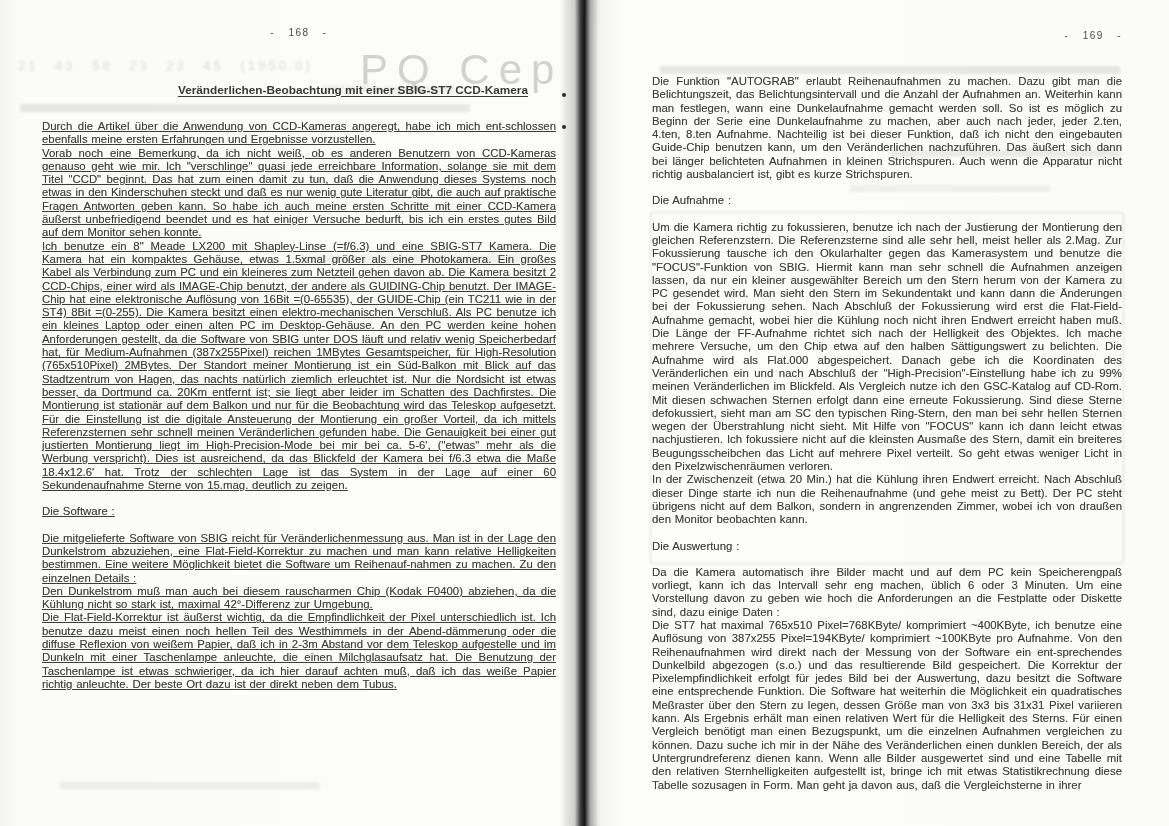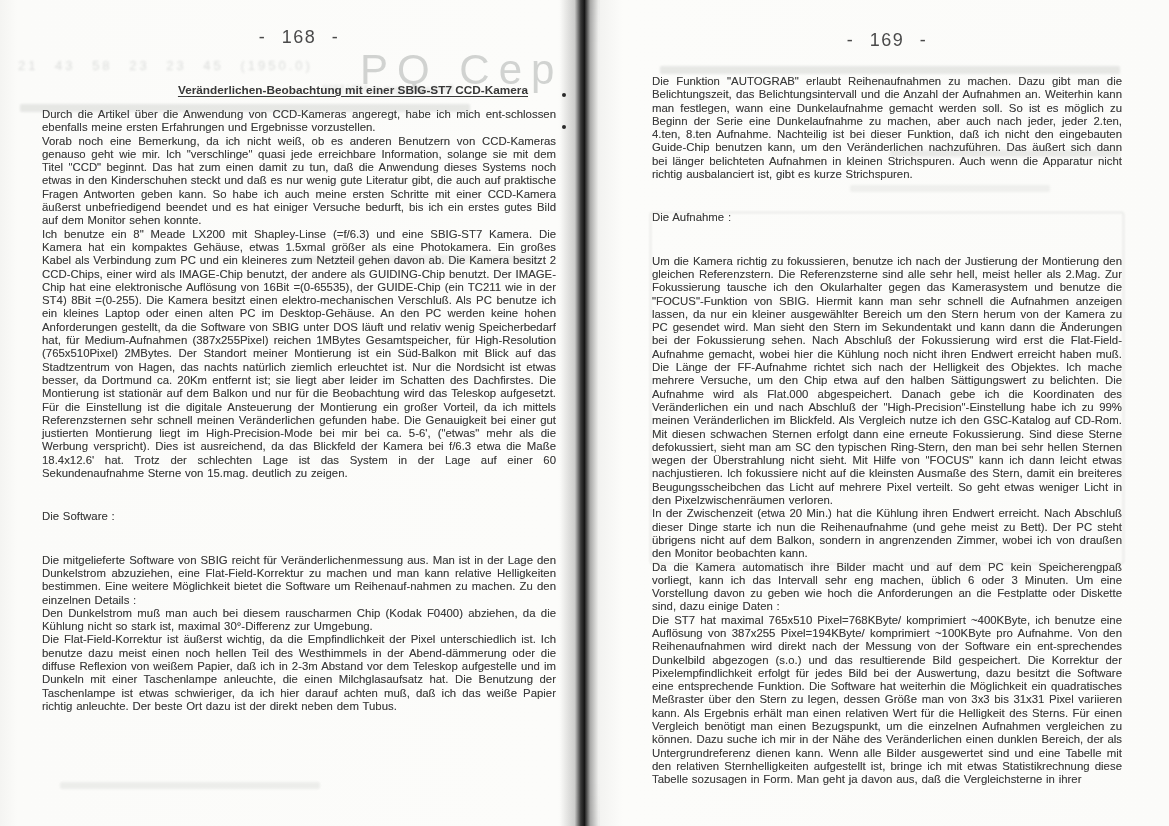--- a/index.html
+++ b/index.html
@@ -24,42 +24,42 @@
       rgba(70,70,70,0.45) 58%,
       rgba(170,170,170,0.12) 74%,
       rgba(255,255,255,0) 100%);
   }
   .dot{position:absolute;width:4px;height:4px;border-radius:50%;background:#2a2a2a;}
   .dot.d1{left:562px;top:93px;}
   .dot.d2{left:562px;top:125px;}
 
   .pageno{
     position:absolute;top:27px;left:42px;width:514px;
-    text-align:center;font-size:18px;color:#4a4a4a;
+    text-align:center;font-size:10px;color:#4a4a4a;
     letter-spacing:1.5px;word-spacing:9px;
   }
-  .page-right .pageno{top:30px;left:52px;width:470px;}
+  .page-right .pageno{top:30px;left:52px;width:470px;text-align:right;}
 
   .title{
     position:absolute;top:83px;left:14px;width:514px;
     text-align:right;font-size:11.8px;font-weight:bold;color:#383838;
     text-decoration:underline;text-underline-offset:2px;
   }
 
   .col{
     position:absolute;
     text-align:justify;
     font-size:11.4px;line-height:13.3px;color:#3c3c3c;
     word-spacing:0.6px;
     text-shadow:0 0 0.4px rgba(70,70,70,0.45);
   }
-  .col-left{top:108px;left:42px;width:514px;}
+  .col-left{top:120px;left:42px;width:514px;text-decoration:underline;}
   .col-right{top:75px;left:52px;width:470px;}
   .col p{margin:0;}
-  .col p.sec-heading{margin:30px 0;}
+  .col p.sec-heading{margin:13px 0;}
 
   
   .bleed{position:absolute;color:#c7cac7;pointer-events:none;}
   .bleed-pqcep{
     left:360px;top:46px;font-size:42px;letter-spacing:9px;
     color:#caccca;opacity:.85;filter:blur(0.6px);font-weight:400;
   }
   .bleed-numbers{
     left:18px;top:58px;font-size:13px;letter-spacing:3px;word-spacing:10px;
     color:#d3d5d3;opacity:.8;filter:blur(1px);
@@ -99,21 +99,21 @@
 
     <div class="pageno">- 168 -</div>
     <div class="title">Veränderlichen-Beobachtung mit einer SBIG-ST7 CCD-Kamera</div>
 
     <div class="col col-left">
       <p>Durch die Artikel über die Anwendung von CCD-Kameras angeregt, habe ich mich ent-schlossen ebenfalls meine ersten Erfahrungen und Ergebnisse vorzustellen.</p>
       <p>Vorab noch eine Bemerkung, da ich nicht weiß, ob es anderen Benutzern von CCD-Kameras genauso geht wie mir. Ich "verschlinge" quasi jede erreichbare Information, solange sie mit dem Titel "CCD" beginnt. Das hat zum einen damit zu tun, daß die Anwendung dieses Systems noch etwas in den Kinderschuhen steckt und daß es nur wenig gute Literatur gibt, die auch auf praktische Fragen Antworten geben kann. So habe ich auch meine ersten Schritte mit einer CCD-Kamera äußerst unbefriedigend beendet und es hat einiger Versuche bedurft, bis ich ein erstes gutes Bild auf dem Monitor sehen konnte.</p>
       <p>Ich benutze ein 8" Meade LX200 mit Shapley-Linse (=f/6.3) und eine SBIG-ST7 Kamera. Die Kamera hat ein kompaktes Gehäuse, etwas 1.5xmal größer als eine Photokamera. Ein großes Kabel als Verbindung zum PC und ein kleineres zum Netzteil gehen davon ab. Die Kamera besitzt 2 CCD-Chips, einer wird als IMAGE-Chip benutzt, der andere als GUIDING-Chip benutzt. Der IMAGE-Chip hat eine elektronische Auflösung von 16Bit =(0-65535), der GUIDE-Chip (ein TC211 wie in der ST4) 8Bit =(0-255). Die Kamera besitzt einen elektro-mechanischen Verschluß. Als PC benutze ich ein kleines Laptop oder einen alten PC im Desktop-Gehäuse. An den PC werden keine hohen Anforderungen gestellt, da die Software von SBIG unter DOS läuft und relativ wenig Speicherbedarf hat, für Medium-Aufnahmen (387x255Pixel) reichen 1MBytes Gesamtspeicher, für High-Resolution (765x510Pixel) 2MBytes. Der Standort meiner Montierung ist ein Süd-Balkon mit Blick auf das Stadtzentrum von Hagen, das nachts natürlich ziemlich erleuchtet ist. Nur die Nordsicht ist etwas besser, da Dortmund ca. 20Km entfernt ist; sie liegt aber leider im Schatten des Dachfirstes. Die Montierung ist stationär auf dem Balkon und nur für die Beobachtung wird das Teleskop aufgesetzt. Für die Einstellung ist die digitale Ansteuerung der Montierung ein großer Vorteil, da ich mittels Referenzsternen sehr schnell meinen Veränderlichen gefunden habe. Die Genauigkeit bei einer gut justierten Montierung liegt im High-Precision-Mode bei mir bei ca. 5-6', ("etwas" mehr als die Werbung verspricht). Dies ist ausreichend, da das Blickfeld der Kamera bei f/6.3 etwa die Maße 18.4x12.6' hat. Trotz der schlechten Lage ist das System in der Lage auf einer 60 Sekundenaufnahme Sterne von 15.mag. deutlich zu zeigen.</p>
       <p class="sec-heading">Die Software :</p>
       <p>Die mitgelieferte Software von SBIG reicht für Veränderlichenmessung aus. Man ist in der Lage den Dunkelstrom abzuziehen, eine Flat-Field-Korrektur zu machen und man kann relative Helligkeiten bestimmen. Eine weitere Möglichkeit bietet die Software um Reihenauf-nahmen zu machen. Zu den einzelnen Details :</p>
-      <p>Den Dunkelstrom muß man auch bei diesem rauscharmen Chip (Kodak F0400) abziehen, da die Kühlung nicht so stark ist, maximal 30°-Differenz zur Umgebung.</p>
+      <p>Den Dunkelstrom muß man auch bei diesem rauscharmen Chip (Kodak F0400) abziehen, da die Kühlung nicht so stark ist, maximal 42°-Differenz zur Umgebung.</p>
       <p>Die Flat-Field-Korrektur ist äußerst wichtig, da die Empfindlichkeit der Pixel unterschiedlich ist. Ich benutze dazu meist einen noch hellen Teil des Westhimmels in der Abend-dämmerung oder die diffuse Reflexion von weißem Papier, daß ich in 2-3m Abstand vor dem Teleskop aufgestelle und im Dunkeln mit einer Taschenlampe anleuchte, die einen Milchglasaufsatz hat. Die Benutzung der Taschenlampe ist etwas schwieriger, da ich hier darauf achten muß, daß ich das weiße Papier richtig anleuchte. Der beste Ort dazu ist der direkt neben dem Tubus.</p>
     </div>
   </div>
 
   <div class="gutter"></div>
   <div class="dot d1"></div>
   <div class="dot d2"></div>
 
   <div class="page page-right">
     <div class="bleed-bar bar-r1"></div>
@@ -121,18 +121,19 @@
     <div class="bleed-bar bar-r3"></div>
     <div class="bleed-box"></div>
 
     <div class="pageno">- 169 -</div>
 
     <div class="col col-right">
       <p>Die Funktion "AUTOGRAB" erlaubt Reihenaufnahmen zu machen. Dazu gibt man die Belichtungszeit, das Belichtungsintervall und die Anzahl der Aufnahmen an. Weiterhin kann man festlegen, wann eine Dunkelaufnahme gemacht werden soll. So ist es möglich zu Beginn der Serie eine Dunkelaufnahme zu machen, aber auch nach jeder, jeder 2.ten, 4.ten, 8.ten Aufnahme. Nachteilig ist bei dieser Funktion, daß ich nicht den eingebauten Guide-Chip benutzen kann, um den Veränderlichen nachzuführen. Das äußert sich dann bei länger belichteten Aufnahmen in kleinen Strichspuren. Auch wenn die Apparatur nicht richtig ausbalanciert ist, gibt es kurze Strichspuren.</p>
       <p class="sec-heading">Die Aufnahme :</p>
       <p>Um die Kamera richtig zu fokussieren, benutze ich nach der Justierung der Montierung den gleichen Referenzstern. Die Referenzsterne sind alle sehr hell, meist heller als 2.Mag. Zur Fokussierung tausche ich den Okularhalter gegen das Kamerasystem und benutze die "FOCUS"-Funktion von SBIG. Hiermit kann man sehr schnell die Aufnahmen anzeigen lassen, da nur ein kleiner ausgewählter Bereich um den Stern herum von der Kamera zu PC gesendet wird. Man sieht den Stern im Sekundentakt und kann dann die Änderungen bei der Fokussierung sehen. Nach Abschluß der Fokussierung wird erst die Flat-Field-Aufnahme gemacht, wobei hier die Kühlung noch nicht ihren Endwert erreicht haben muß. Die Länge der FF-Aufnahme richtet sich nach der Helligkeit des Objektes. Ich mache mehrere Versuche, um den Chip etwa auf den halben Sättigungswert zu belichten. Die Aufnahme wird als Flat.000 abgespeichert. Danach gebe ich die Koordinaten des Veränderlichen ein und nach Abschluß der "High-Precision"-Einstellung habe ich zu 99% meinen Veränderlichen im Blickfeld. Als Vergleich nutze ich den GSC-Katalog auf CD-Rom. Mit diesen schwachen Sternen erfolgt dann eine erneute Fokussierung. Sind diese Sterne defokussiert, sieht man am SC den typischen Ring-Stern, den man bei sehr hellen Sternen wegen der Überstrahlung nicht sieht. Mit Hilfe von "FOCUS" kann ich dann leicht etwas nachjustieren. Ich fokussiere nicht auf die kleinsten Ausmaße des Stern, damit ein breiteres Beugungsscheibchen das Licht auf mehrere Pixel verteilt. So geht etwas weniger Licht in den Pixelzwischenräumen verloren.</p>
       <p>In der Zwischenzeit (etwa 20 Min.) hat die Kühlung ihren Endwert erreicht. Nach Abschluß dieser Dinge starte ich nun die Reihenaufnahme (und gehe meist zu Bett). Der PC steht übrigens nicht auf dem Balkon, sondern in angrenzenden Zimmer, wobei ich von draußen den Monitor beobachten kann.</p>
+      <p class="sec-heading">Die Auswertung :</p>
       <p>Da die Kamera automatisch ihre Bilder macht und auf dem PC kein Speicherengpaß vorliegt, kann ich das Intervall sehr eng machen, üblich 6 oder 3 Minuten. Um eine Vorstellung davon zu geben wie hoch die Anforderungen an die Festplatte oder Diskette sind, dazu einige Daten :</p>
       <p>Die ST7 hat maximal 765x510 Pixel=768KByte/ komprimiert ~400KByte, ich benutze eine Auflösung von 387x255 Pixel=194KByte/ komprimiert ~100KByte pro Aufnahme. Von den Reihenaufnahmen wird direkt nach der Messung von der Software ein ent-sprechendes Dunkelbild abgezogen (s.o.) und das resultierende Bild gespeichert. Die Korrektur der Pixelempfindlichkeit erfolgt für jedes Bild bei der Auswertung, dazu besitzt die Software eine entsprechende Funktion. Die Software hat weiterhin die Möglichkeit ein quadratisches Meßraster über den Stern zu legen, dessen Größe man von 3x3 bis 31x31 Pixel variieren kann. Als Ergebnis erhält man einen relativen Wert für die Helligkeit des Sterns. Für einen Vergleich benötigt man einen Bezugspunkt, um die einzelnen Aufnahmen vergleichen zu können. Dazu suche ich mir in der Nähe des Veränderlichen einen dunklen Bereich, der als Untergrundreferenz dienen kann. Wenn alle Bilder ausgewertet sind und eine Tabelle mit den relativen Sternhelligkeiten aufgestellt ist, bringe ich mit etwas Statistikrechnung diese Tabelle sozusagen in Form. Man geht ja davon aus, daß die Vergleichsterne in ihrer</p>
     </div>
   </div>
 
 </div>
 
 </body></html>

